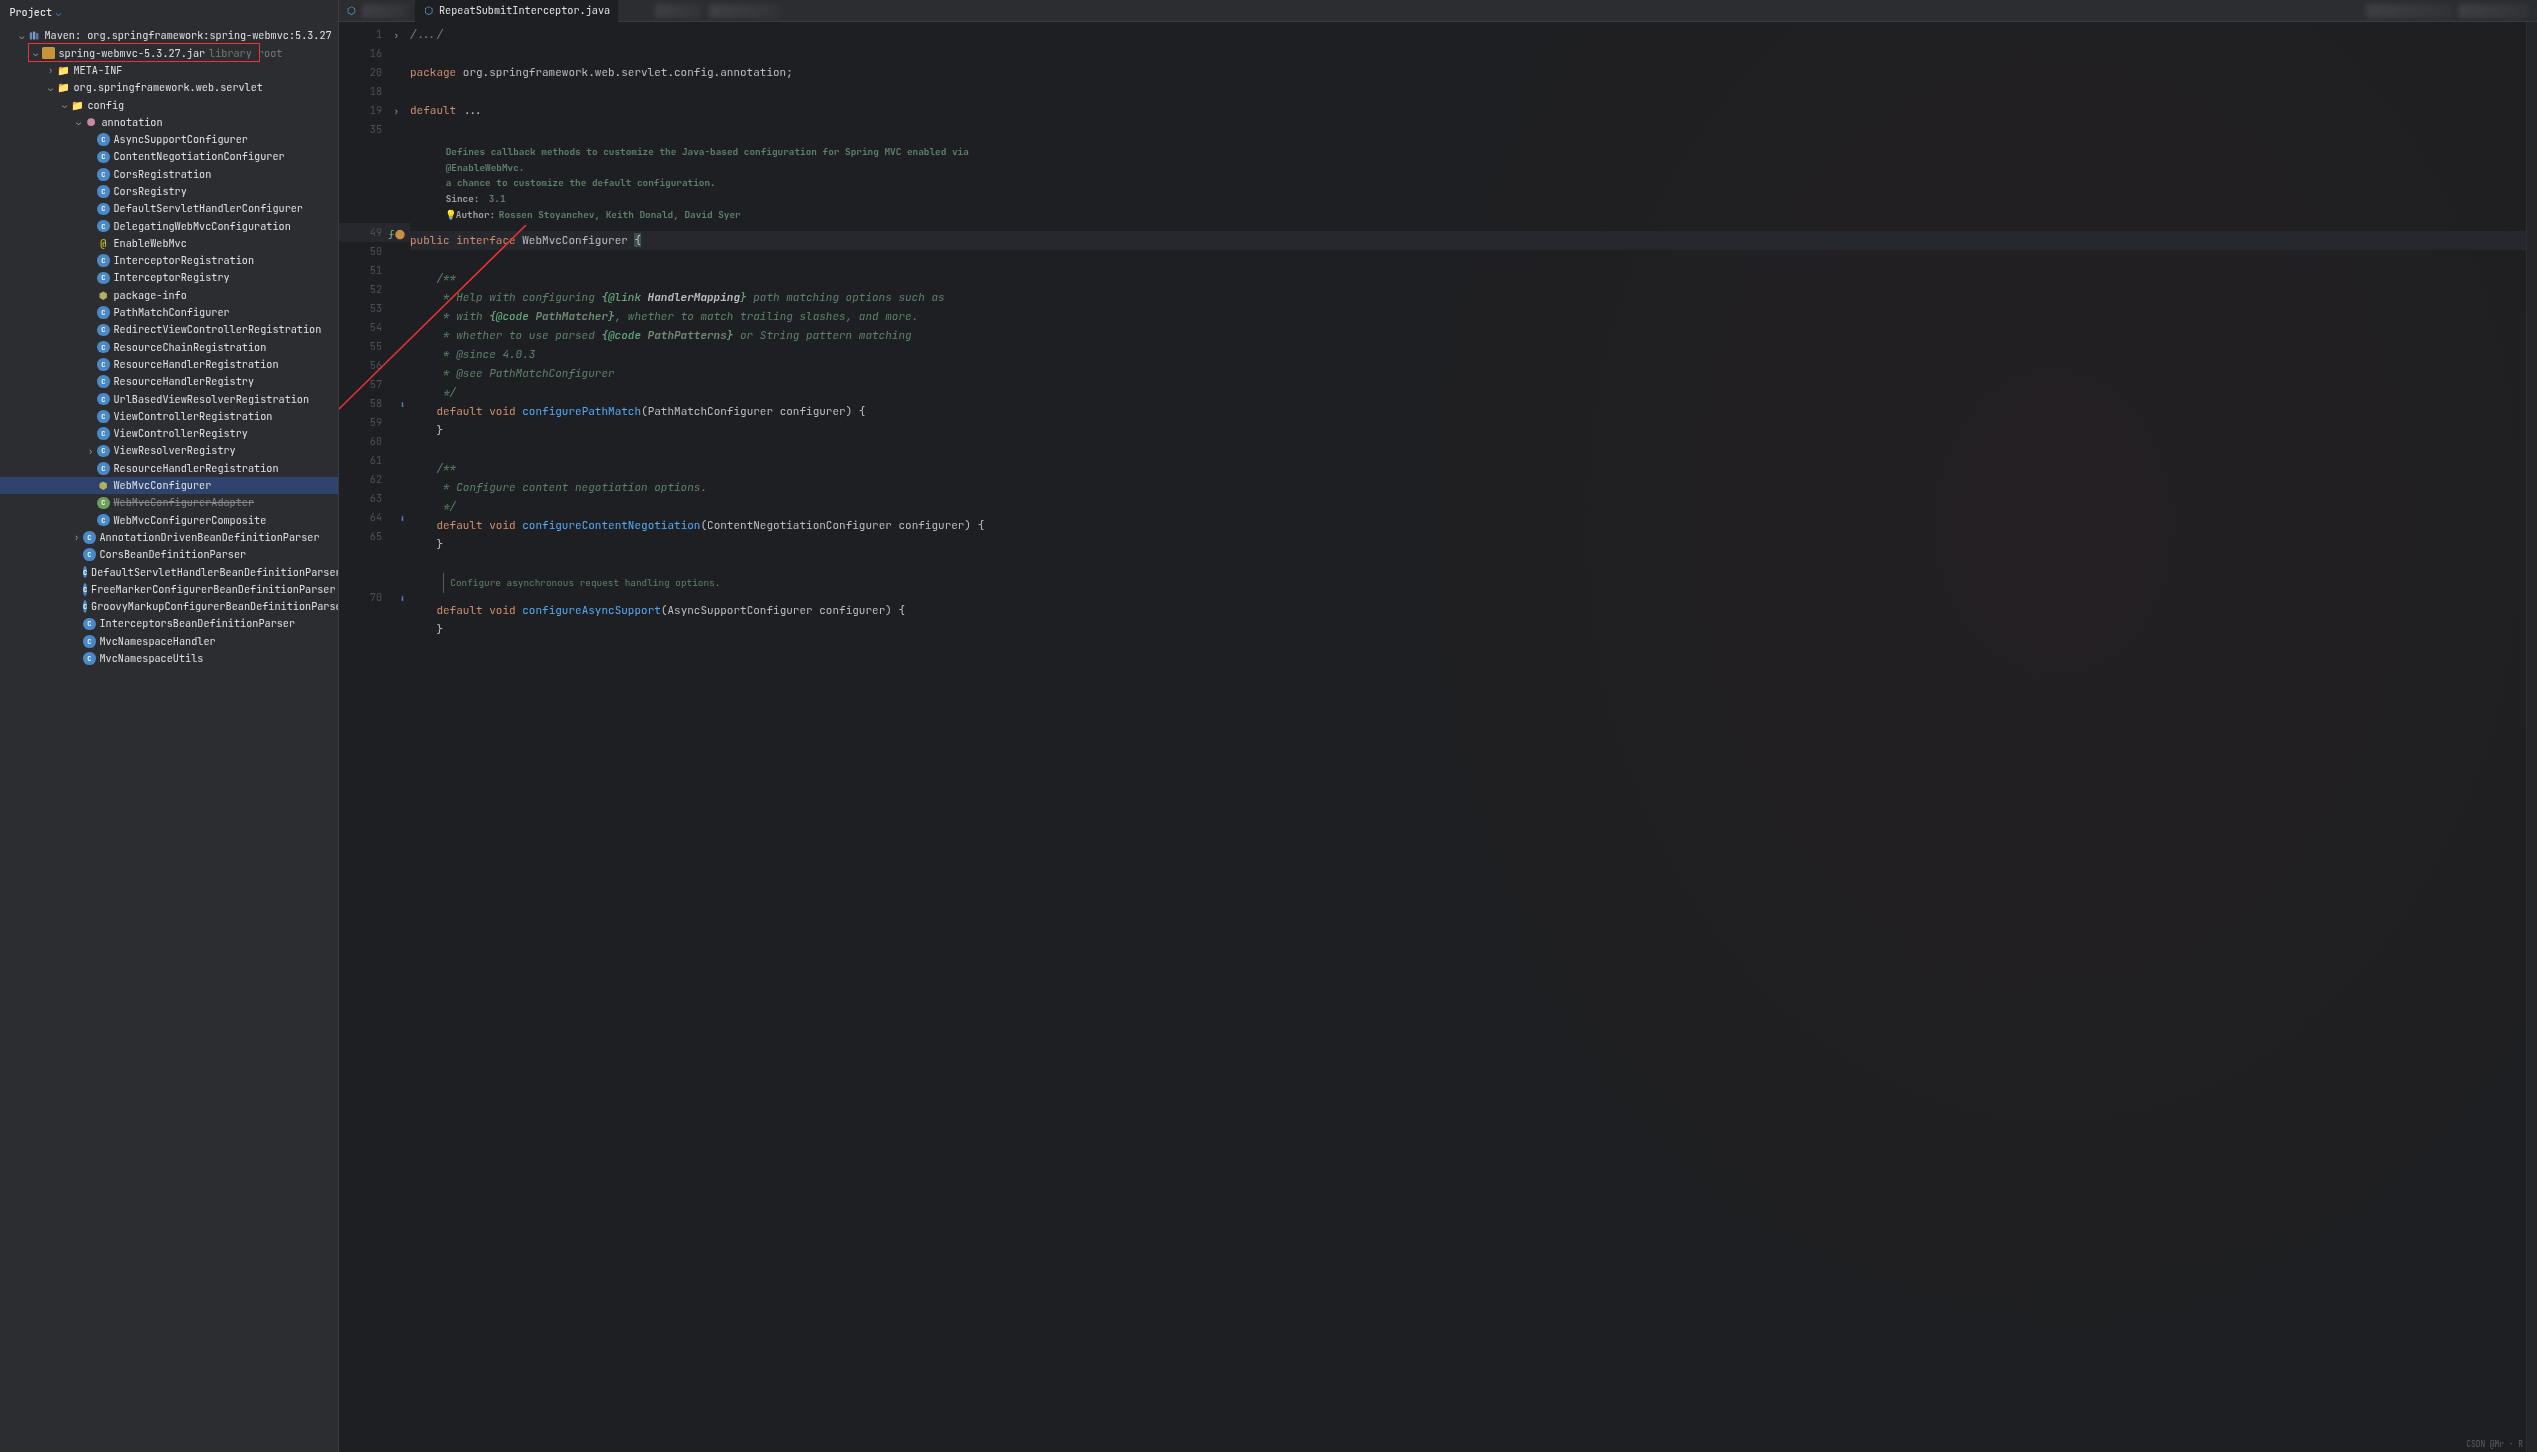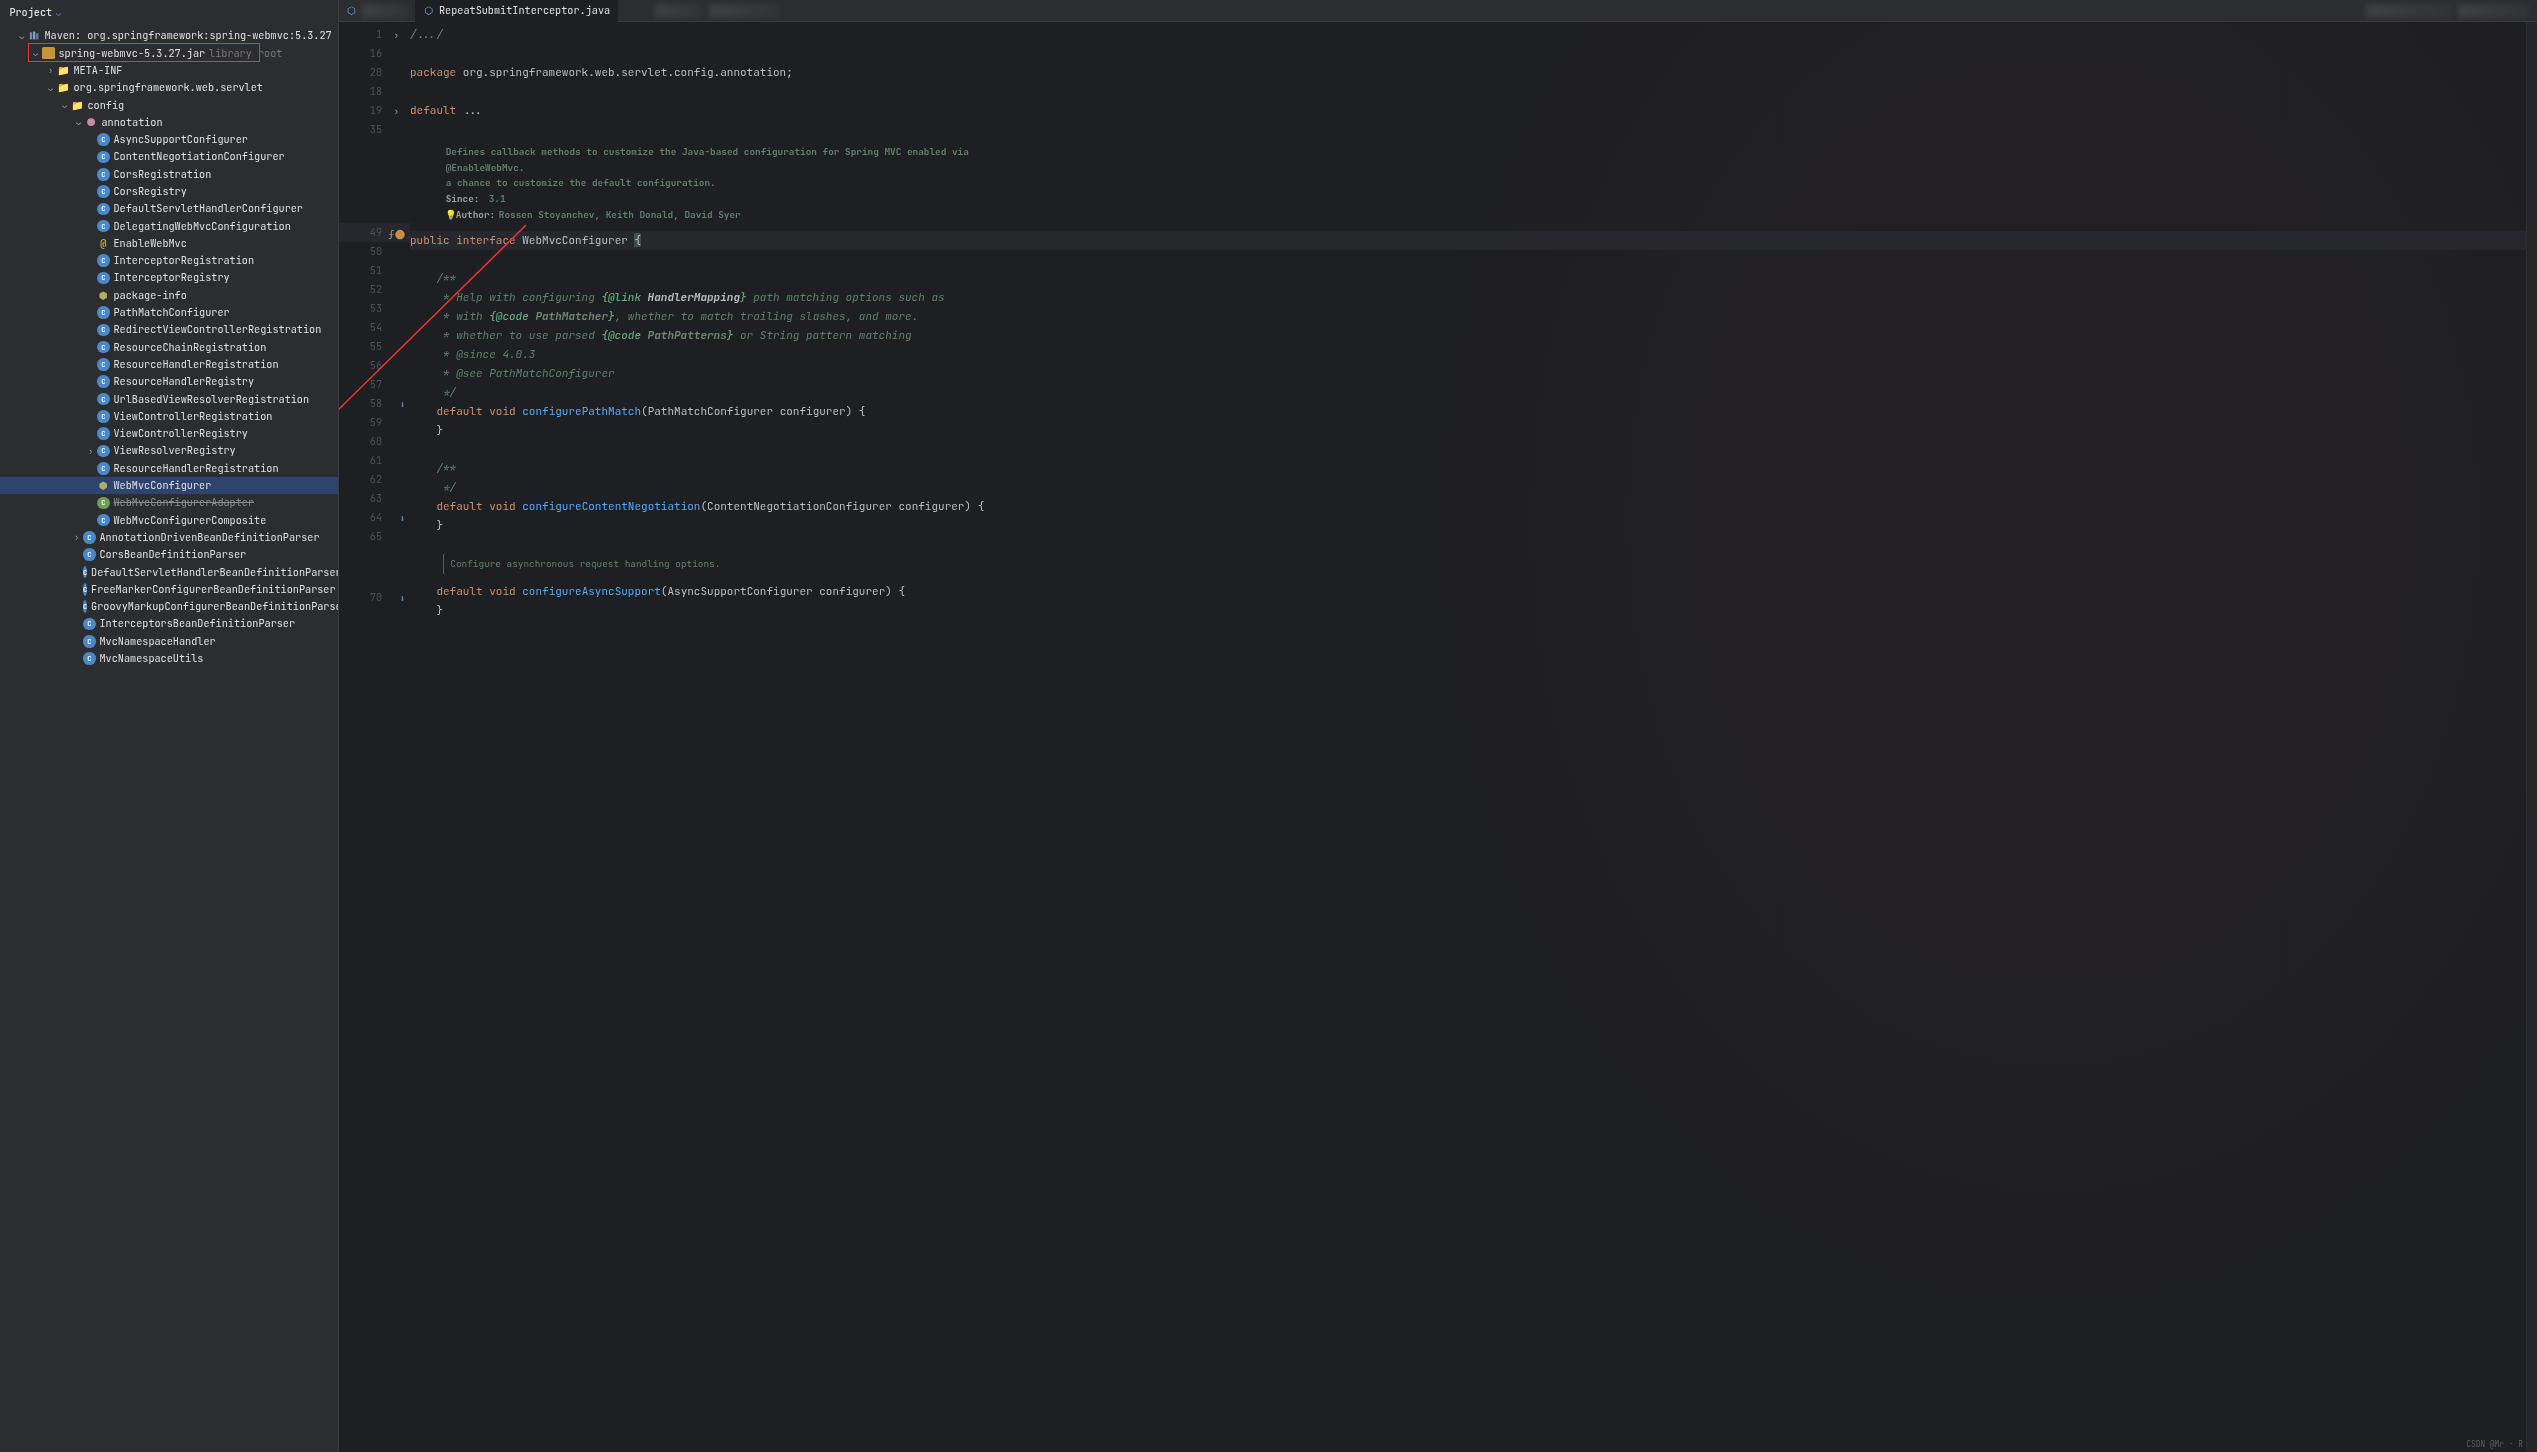--- a/index.html
+++ b/index.html
@@ -435,20 +435,21 @@
         <div class="code-line">    <span class="c-doc"> * Help with configuring </span><span class="c-doc-tag">{@link </span><span class="c-link" style="color:#bcbec4;">HandlerMapping</span><span class="c-doc-tag">}</span><span class="c-doc"> path matching options such as</span></div>
         <div class="code-line">    <span class="c-doc"> * with </span><span class="c-doc-tag">{@code </span><span class="c-doc" style="color:#6f8a73;font-weight:bold;">PathMatcher</span><span class="c-doc-tag">}</span><span class="c-doc">, whether to match trailing slashes, and more.</span></div>
         <div class="code-line">    <span class="c-doc"> * whether to use parsed </span><span class="c-doc-tag">{@code </span><span class="c-doc" style="color:#6f8a73;font-weight:bold;">PathPatterns</span><span class="c-doc-tag">}</span><span class="c-doc"> or String pattern matching</span></div>
         <div class="code-line">    <span class="c-doc"> * @since 4.0.3</span></div>
         <div class="code-line">    <span class="c-doc"> * @see </span><span class="c-doc" style="font-style:italic;">PathMatchConfigurer</span></div>
         <div class="code-line">    <span class="c-doc"> */</span></div>
         <div class="code-line">    <span class="c-keyword">default</span> <span class="c-keyword">void</span> <span class="c-method">configurePathMatch</span><span class="c-brace">(</span><span class="c-text">PathMatchConfigurer</span> <span class="c-text">configurer</span><span class="c-brace">) {</span></div>
         <div class="code-line">    <span class="c-brace">}</span></div>
         <div class="code-line"></div>
         <div class="code-line">    <span class="c-doc">/**</span></div>
+        <div class="code-line">    <span class="c-doc"> * Configure content negotiation options.</span></div>
         <div class="code-line">    <span class="c-doc"> */</span></div>
         <div class="code-line">    <span class="c-keyword">default</span> <span class="c-keyword">void</span> <span class="c-method">configureContentNegotiation</span><span class="c-brace">(</span><span class="c-text">ContentNegotiationConfigurer</span> <span class="c-text">configurer</span><span class="c-brace">) {</span></div>
         <div class="code-line">    <span class="c-brace">}</span></div>
         <div class="code-line"></div>
         <div class="inline-doc-block">
           <div>Configure asynchronous request handling options.</div>
         </div>
         <div class="code-line" style="height:7.9px;"></div>
         <div class="code-line">    <span class="c-keyword">default</span> <span class="c-keyword">void</span> <span class="c-method">configureAsyncSupport</span><span class="c-brace">(</span><span class="c-text">AsyncSupportConfigurer</span> <span class="c-text">configurer</span><span class="c-brace">) {</span></div>
         <div class="code-line">    <span class="c-brace">}</span></div>

